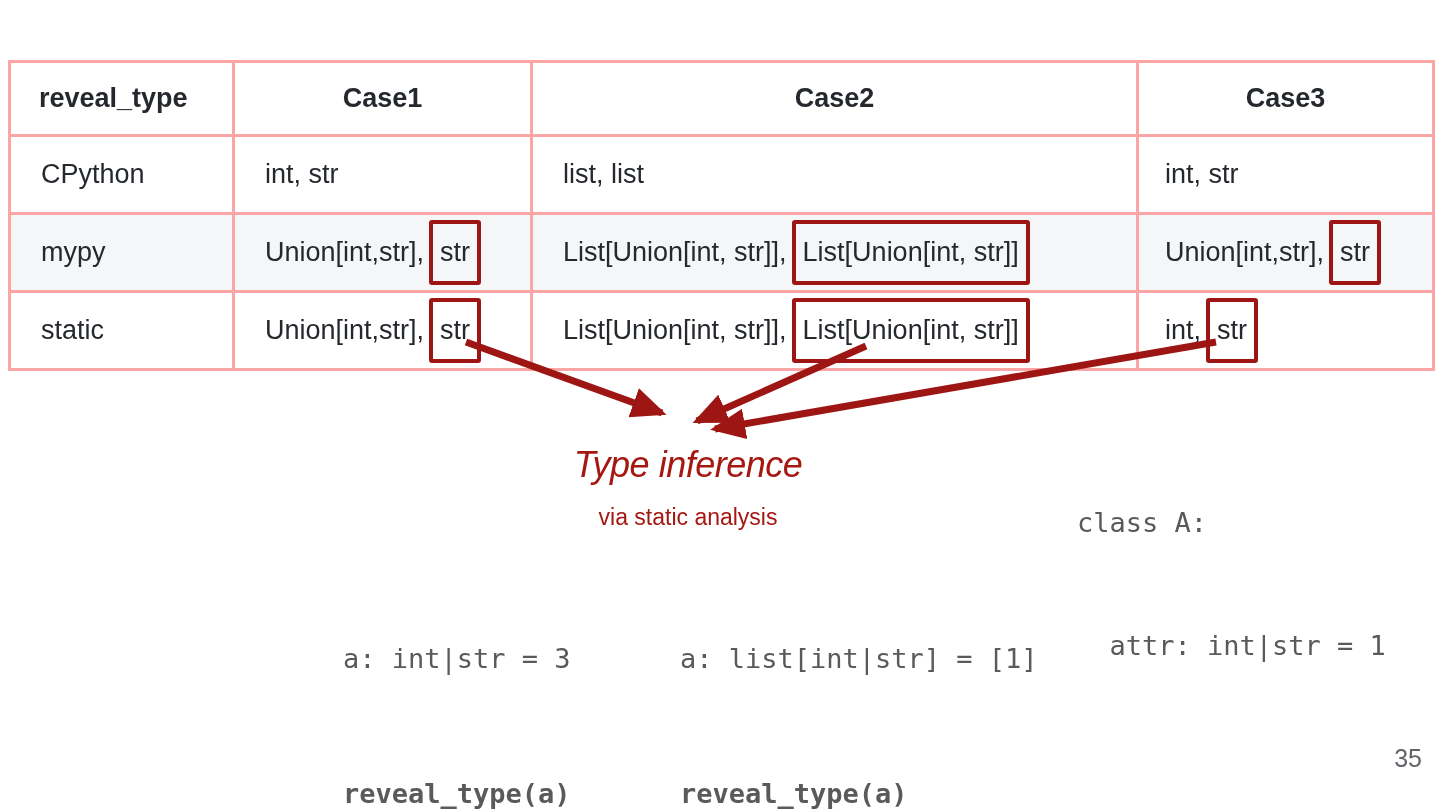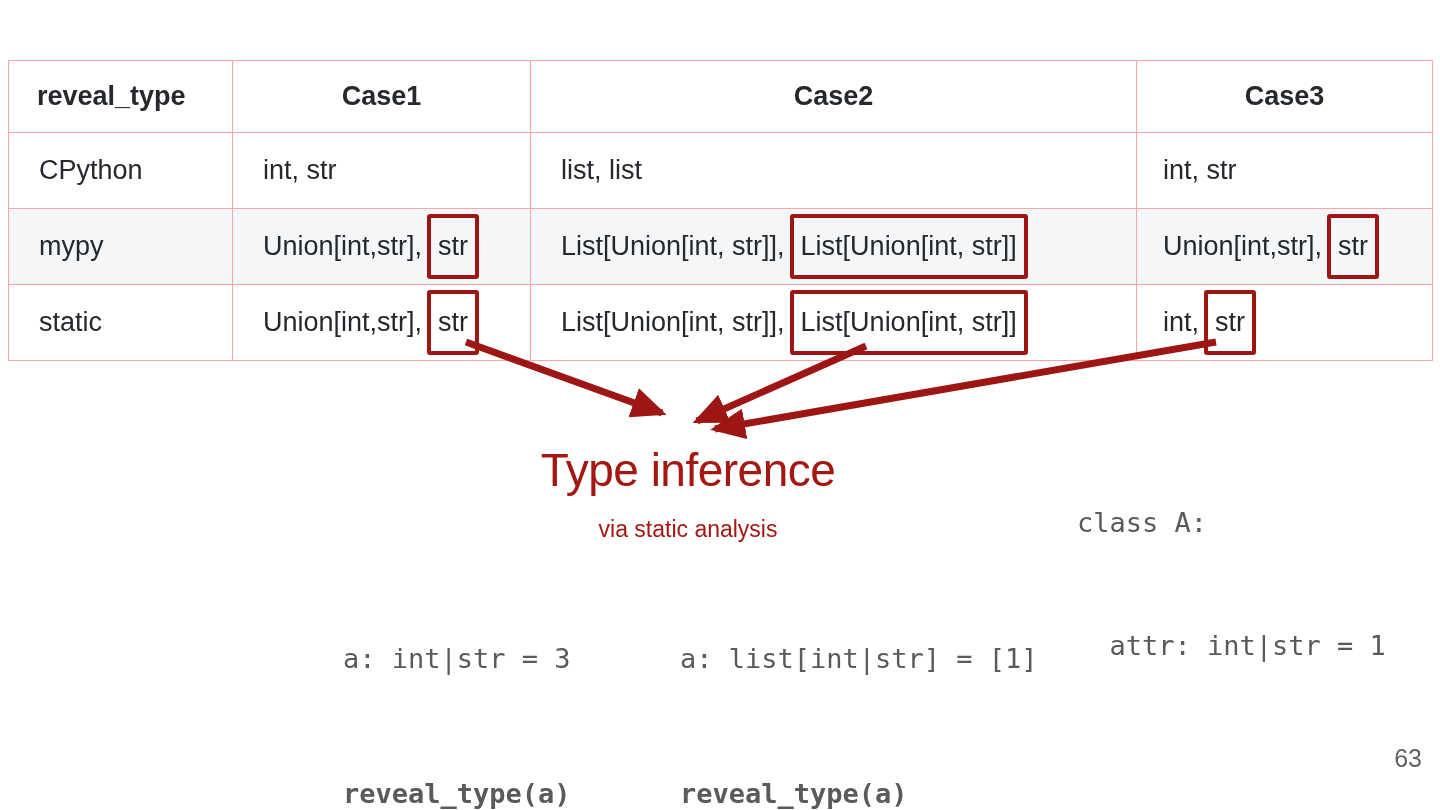--- a/index.html
+++ b/index.html
@@ -22,21 +22,21 @@
     left: 8px;
     top: 60px;
     width: 1424px;
     border-collapse: collapse;
     table-layout: fixed;
     font-size: 27px;
     color: #25292e;
     background: #ffffff;
   }
   table.cmp th, table.cmp td {
-    border: 1px solid #fca5a5;
+    border: 3px solid #fca5a5;
     white-space: nowrap;
     overflow: hidden;
     vertical-align: middle;
   }
   table.cmp thead th {
     height: 69px;
     font-weight: 700;
     text-align: center;
     background: #ffffff;
   }
@@ -79,24 +79,25 @@
   
   .callout {
     position: absolute;
     left: 488px;
     top: 443px;
     width: 400px;
     text-align: center;
     color: #a51711;
   }
   .callout .title {
-    font-size: 46px;
+    font-size: 36px;
     line-height: 1.2;
     letter-spacing: -0.5px;
     font-weight: 400;
+    font-style: italic;
   }
   .callout .subtitle {
     font-size: 23px;
     line-height: 1.2;
     margin-top: 18px;
     font-weight: 400;
   }
 
   
   .code {
@@ -197,15 +198,15 @@
   <div class="code" id="code3">
     <div class="ln">class A:</div>
     <div class="ln">  attr: int|str = 1</div>
     <div class="ln"></div>
     
     
     
     
   </div>
 
-  <div class="pagenum">63</div>
+  <div class="pagenum">35</div>
 
 </div>
 
 </body></html>

